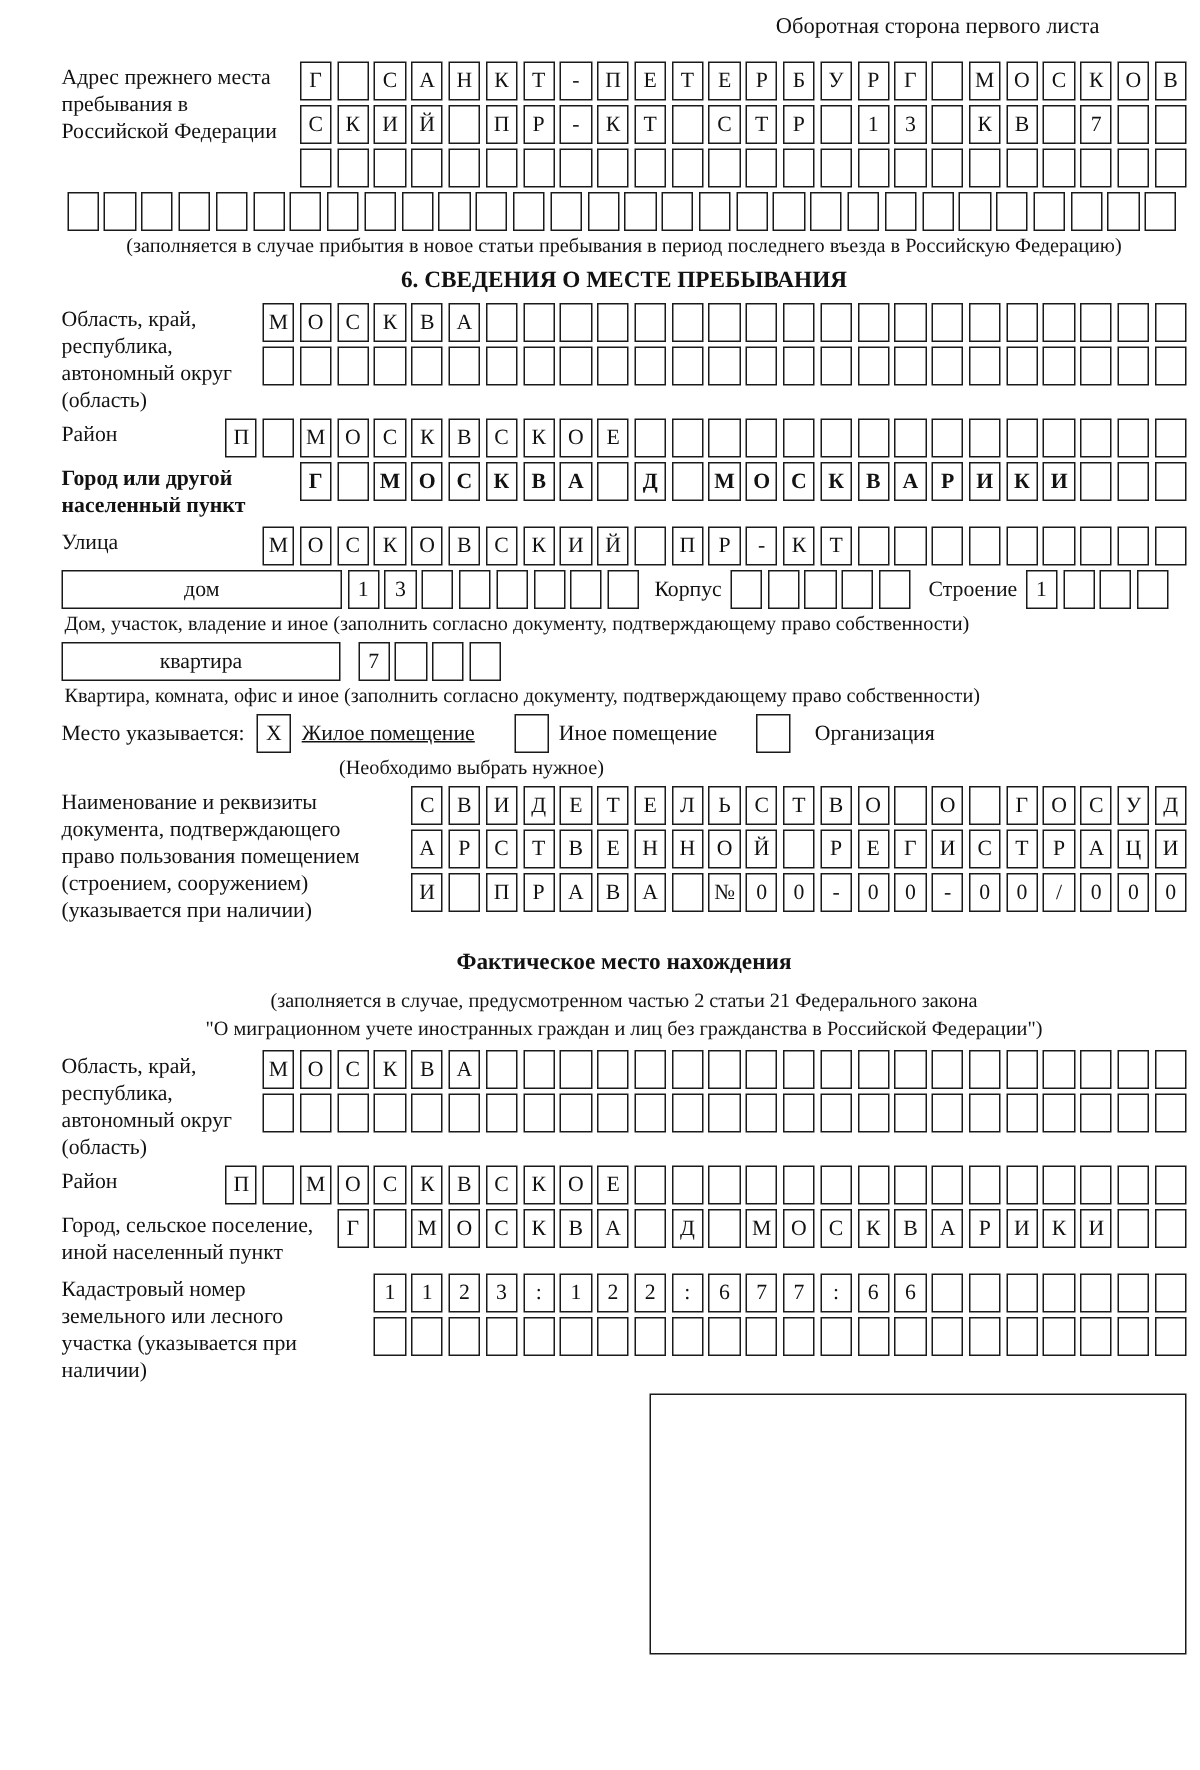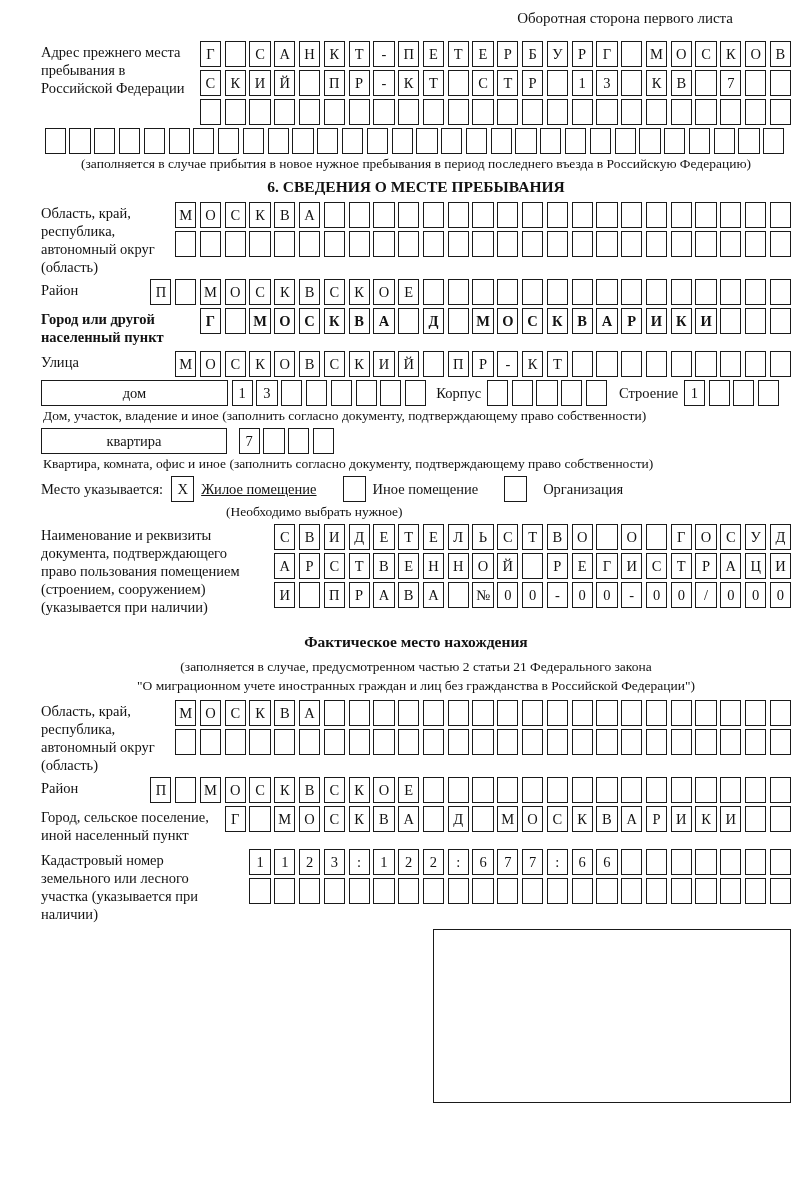--- a/index.html
+++ b/index.html
@@ -150,21 +150,21 @@
       <span class="cell"></span>
       <span class="cell"></span>
       <span class="cell"></span>
       <span class="cell"></span>
       <span class="cell"></span>
       <span class="cell"></span>
       <span class="cell"></span>
       <span class="cell"></span>
       <span class="cell"></span>
     </div>
-  <div class="caption">(заполняется в случае прибытия в новое нужное пребывания в период последнего въезда в Российскую Федерацию)</div>
+  <div class="caption">(заполняется в случае прибытия в новое статьи пребывания в период последнего въезда в Российскую Федерацию)</div>
 
   <div class="sec-title">6. СВЕДЕНИЯ О МЕСТЕ ПРЕБЫВАНИЯ</div>
 
   <div class="group" style="min-height:72px;">
     <div class="lbl" style="width:118px;">Область, край, республика, автономный округ (область)</div>
     <div class="rows">
       <div class="cellrow">
           <span class="cell">М</span>
           <span class="cell">О</span>
           <span class="cell">С</span>

